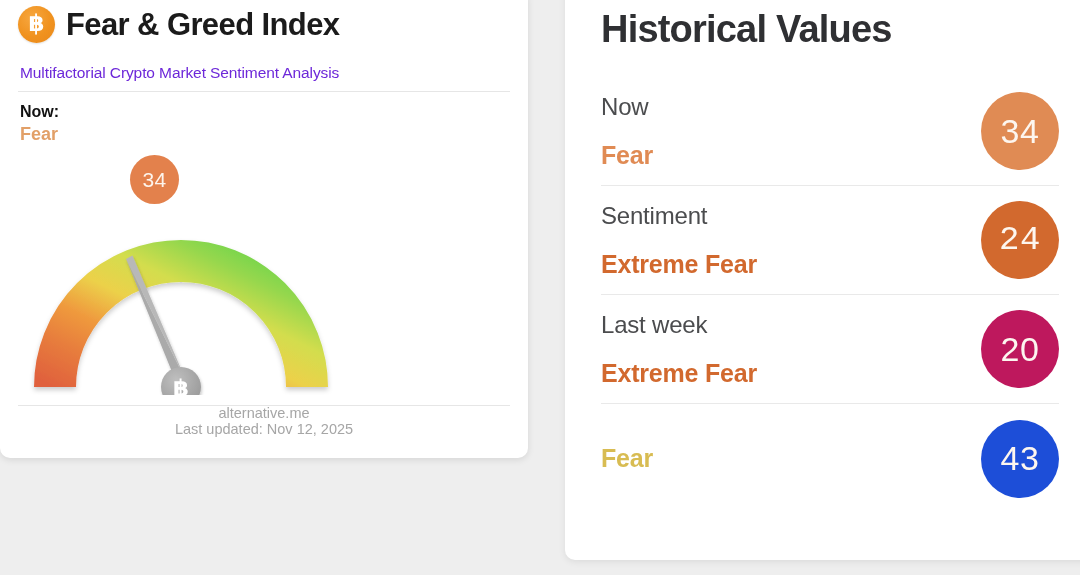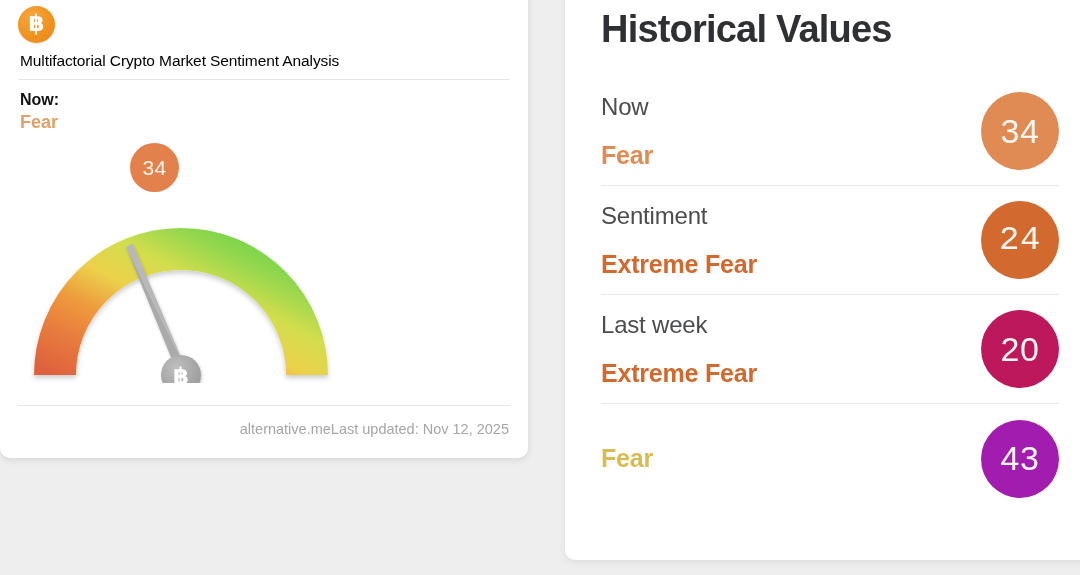--- a/index.html
+++ b/index.html
@@ -62,23 +62,23 @@
   .fg-title {
     font-size: 31px;
     font-weight: bold;
     color: #1b1b1b;
     letter-spacing: -0.6px;
     line-height: 1;
     white-space: nowrap;
   }
 
   .fg-subtitle {
-    margin-top: 9px;
+    margin-top: 21px;
     font-size: 15.5px;
-    color: #000000;
+    color: #6d28d9;
     letter-spacing: -0.1px;
     padding-left: 2px;
   }
 
   .fg-rule {
     margin-top: 9px;
     height: 1px;
     background: #e6e6e6;
   }
 
@@ -139,20 +139,21 @@
   .fg-footer {
     position: absolute;
     left: 19px;
     right: 19px;
     bottom: 21px;
     display: flex;
     justify-content: flex-end;
     align-items: center;
     font-size: 14.5px;
     color: #a6a6a6;
+    flex-direction: column;
   }
 
   
   .hv-card {
     position: absolute;
     left: 565px;
     top: -14px;
     width: 530px;
     height: 574px;
     background: #ffffff;
@@ -211,20 +212,21 @@
 <body>
 
 <div class="page">
 
   <div class="fg-card">
 
     <div class="fg-header">
       <div class="btc-logo">
         <span>฿</span>
       </div>
+      <div class="fg-title">Fear &amp; Greed Index</div>
     </div>
 
     <div class="fg-subtitle">Multifactorial Crypto Market Sentiment Analysis</div>
 
     <div class="fg-rule"></div>
 
     <div class="fg-now-label">Now:</div>
     <div class="fg-now-value" style="color: rgb(226, 160, 104);">Fear</div>
 
     <div class="gauge-wrap">
@@ -303,19 +305,19 @@
           <div class="hv-period">Last week</div>
           <div class="hv-label" style="color: rgb(210, 105, 46);">Extreme Fear</div>
         </div>
         <div class="hv-badge" style="background: #be185d;">20</div>
       </div>
 
       <div class="hv-row">
         <div class="hv-texts">
           <div class="hv-label" style="color: rgb(216, 188, 82);">Fear</div>
         </div>
-        <div class="hv-badge" style="background: #a21caf; text-align: right;">43</div>
+        <div class="hv-badge" style="background: #1d4ed8; text-align: right;">43</div>
       </div>
 
     </div>
   </div>
 
 </div>
 
 </body></html>

